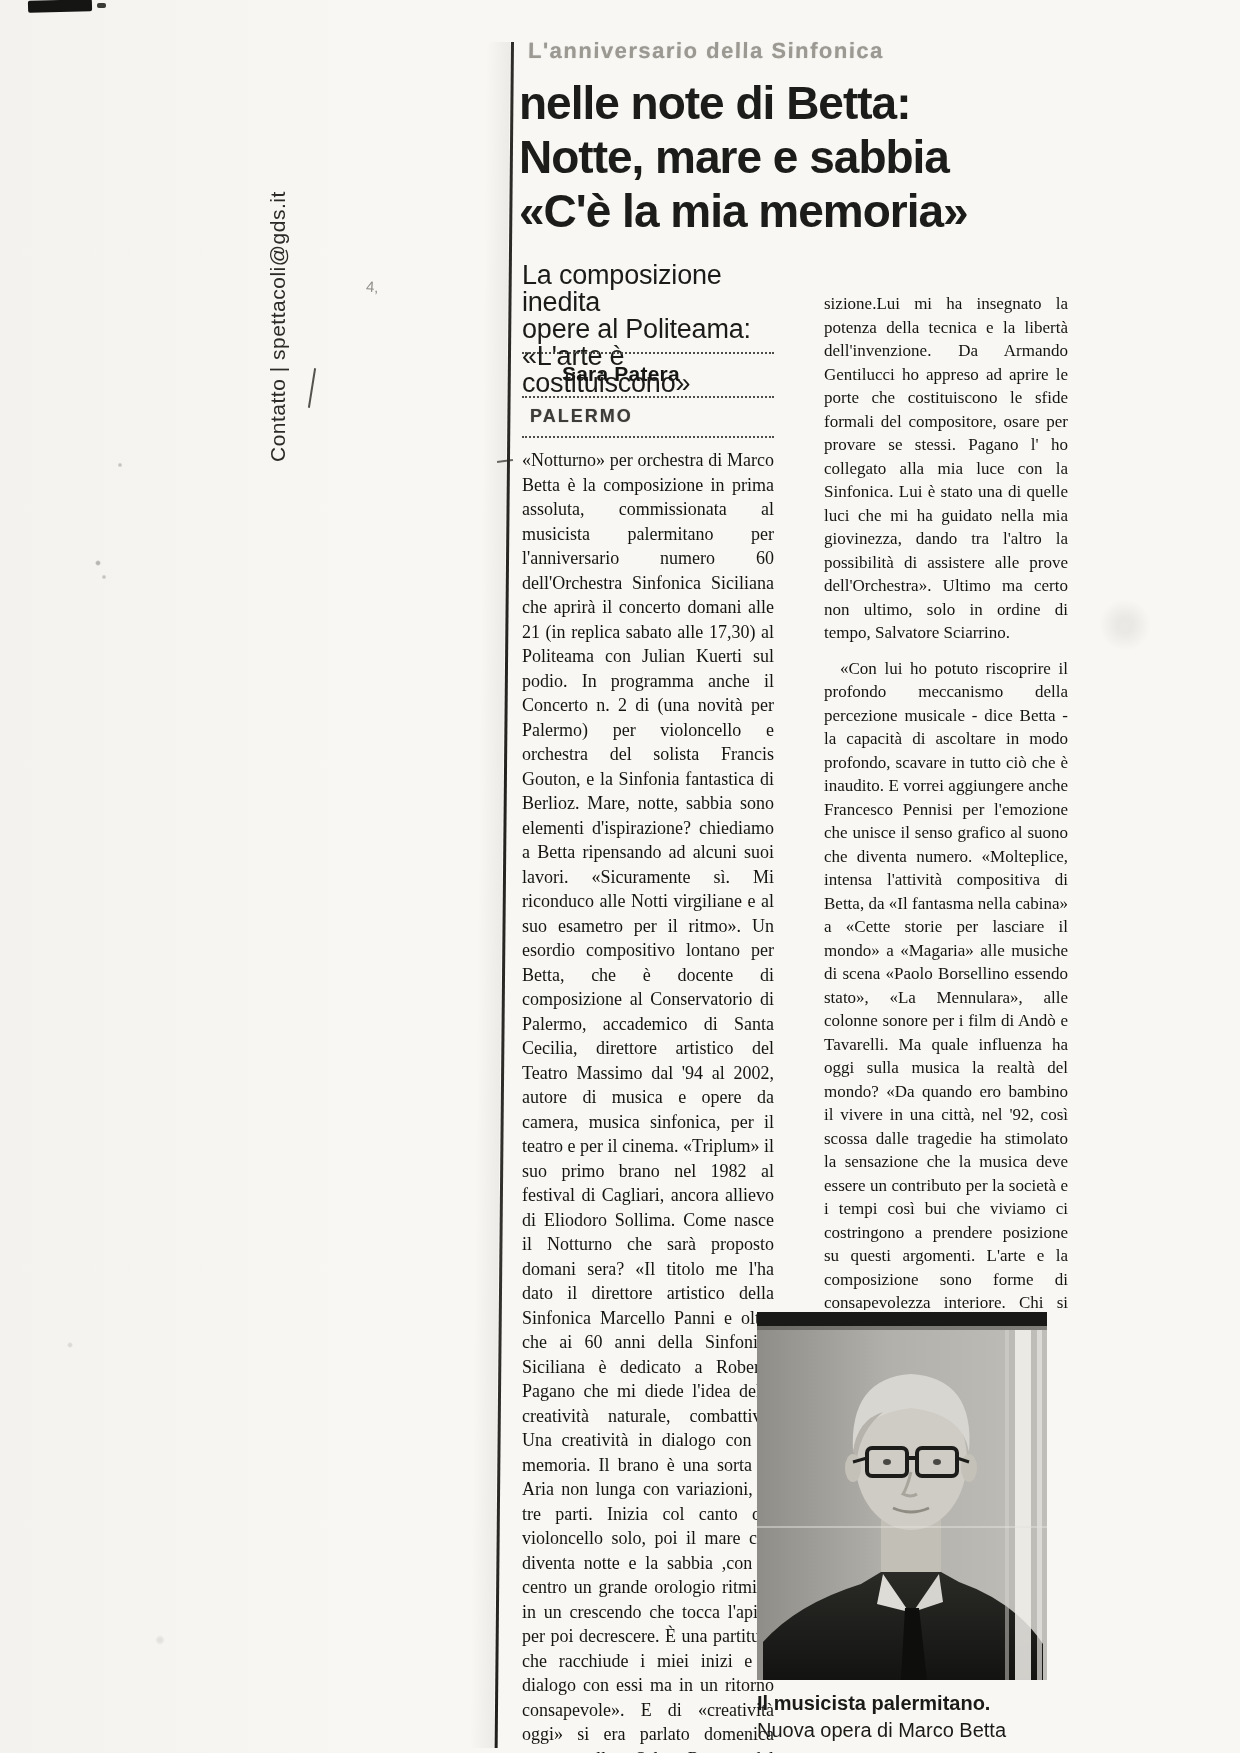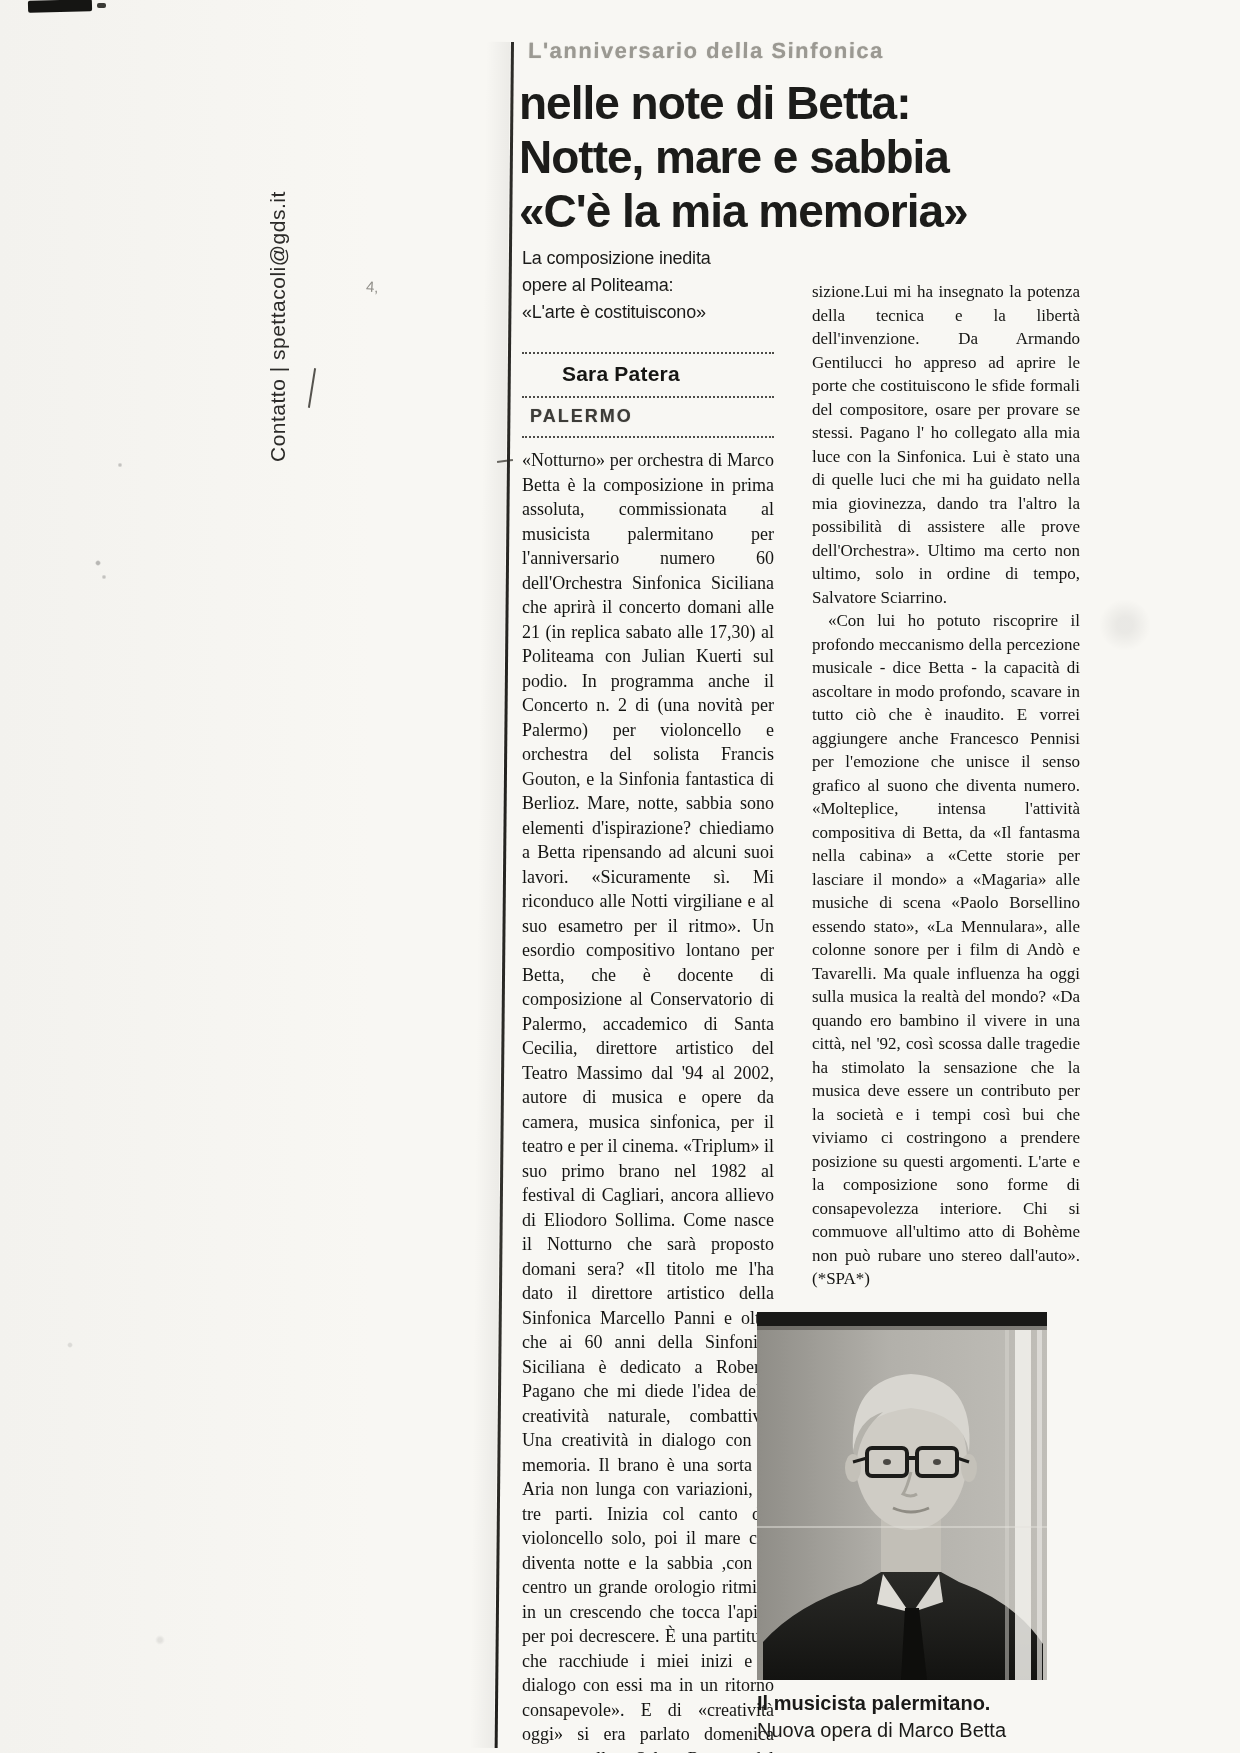--- a/index.html
+++ b/index.html
@@ -41,31 +41,31 @@
     font-size:22px;font-weight:bold;letter-spacing:1.5px;
     color:#8b8982;opacity:.85;
     text-shadow:0 0 1px rgba(120,118,110,.6);
     transform:skewX(-1deg);
   }
   .headline{
     position:absolute;left:519px;top:76px;width:520px;
     font-size:46px;line-height:54px;font-weight:bold;letter-spacing:-1px;color:#1c1c1a;
   }
   .standfirst{
-    position:absolute;left:522px;top:245px;width:255px;
-    font-size:18px;line-height:27px;color:#1b1b19;letter-spacing:-.2px;
+    position:absolute;left:522px;top:262px;width:255px;
+    font-size:27px;line-height:27px;color:#1b1b19;letter-spacing:-.2px;
   }
   .rule-dotted{position:absolute;left:522px;width:252px;height:0;border-bottom:2px dotted #4c4b47;}
   .byline{position:absolute;left:522px;top:362px;font-size:21px;font-weight:bold;color:#161614;letter-spacing:.2px;margin-left:40px;}
   .dateline{position:absolute;left:522px;top:406px;font-size:18px;font-weight:bold;letter-spacing:2px;color:#3d3c38;text-shadow:0 0 1px rgba(60,58,52,.5);margin-left:8px;}
   
   .bodycol{font-family:"Liberation Serif",serif;text-align:justify;color:#141412;}
   .col1{position:absolute;left:522px;top:448px;width:252px;height:1305px;font-size:18px;line-height:24.5px;overflow:hidden;}
   .col2{position:absolute;left:812px;top:280px;width:268px;height:1030px;font-size:17px;line-height:23.5px;overflow:hidden;}
-  .col2 p{margin:0;}
+  .col2 p{margin:12px;}
   .col2 p + p{text-indent:16px;}
   
   .photo{position:absolute;left:757px;top:1312px;width:290px;height:368px;background:#a9a7a1;overflow:hidden;}
   .photo svg{display:block;width:100%;height:100%;}
   .caption{position:absolute;left:757px;top:1690px;width:300px;font-size:20px;line-height:27px;color:#1a1a18;}
   .caption .cap-bold{font-weight:bold;}
 </style>
 </head>
 <body>
 

